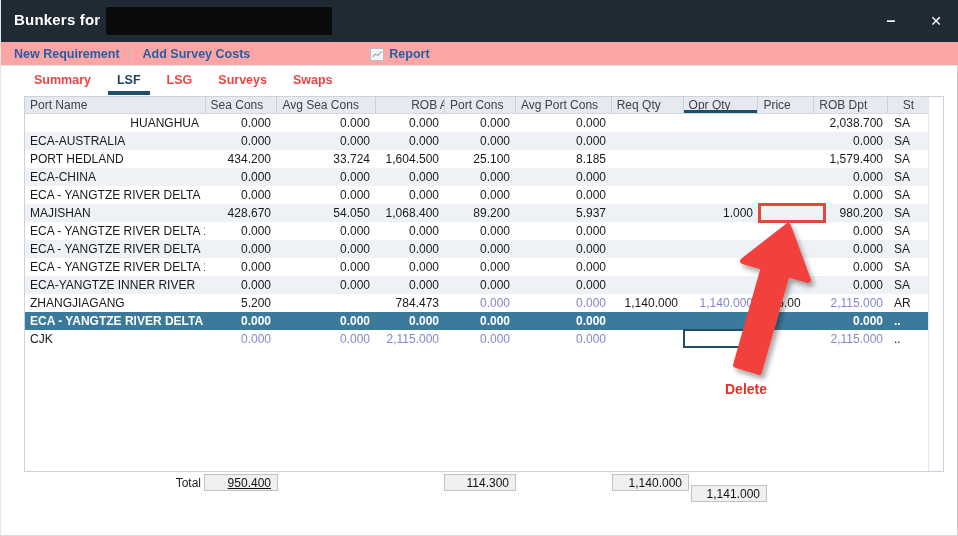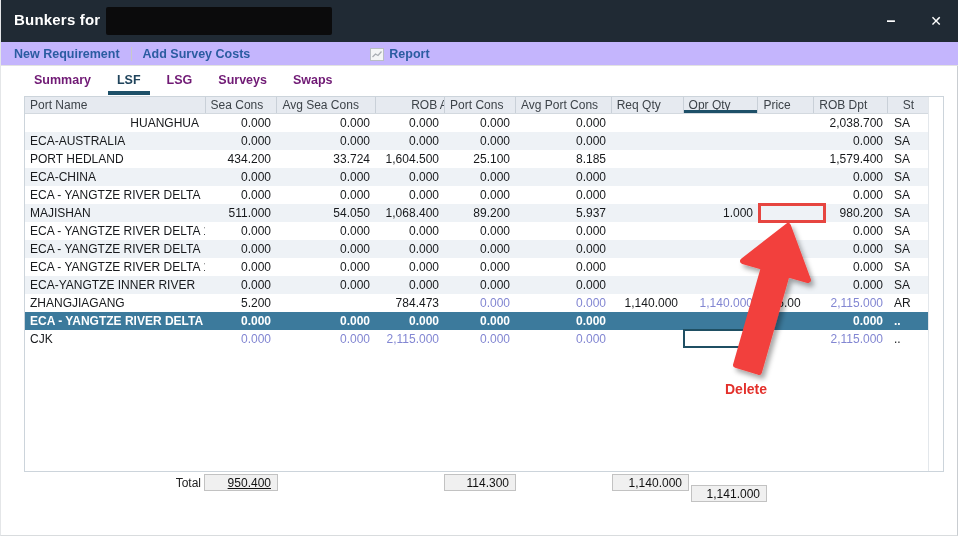--- a/index.html
+++ b/index.html
@@ -12,29 +12,29 @@
 
   
   .titlebar{position:absolute;left:0;top:0;width:958px;height:42px;background:#202a34;}
   .titlebar .title{position:absolute;left:13px;top:11px;color:#ffffff;font-size:15px;font-weight:bold;letter-spacing:.2px;}
   .redacted{position:absolute;left:105px;top:7px;width:226px;height:28px;background:#0b0b0c;border-radius:2px;}
   .winbtn{position:absolute;top:9px;width:26px;height:24px;color:#ffffff;font-weight:bold;text-align:center;line-height:24px;cursor:pointer;}
   .btn-min{right:55px;font-size:16px;}
   .btn-close{right:10px;font-size:14px;}
 
   
-  .toolbar{position:absolute;left:0;top:42px;width:958px;height:24px;background:#c4b5fd;border-bottom:1px solid #e2e2e2;display:flex;align-items:center;padding-left:13px;box-sizing:border-box;}
+  .toolbar{position:absolute;left:0;top:42px;width:958px;height:24px;background:#fca5a5;border-bottom:1px solid #e2e2e2;display:flex;align-items:center;padding-left:13px;box-sizing:border-box;}
   .tool-link{color:#2b5ca1;font-size:12.5px;font-weight:bold;cursor:pointer;white-space:nowrap;}
   .tool-sep{width:1px;height:14px;background:#c9c9c9;margin:0 11px;}
   .report-wrap{display:flex;align-items:center;margin-left:120px;cursor:pointer;}
   .report-icon{width:14px;height:13px;margin-right:5px;display:inline-block;}
 
   
   .tabs{position:absolute;left:0;top:66px;width:958px;height:30px;display:flex;align-items:center;padding-left:33px;box-sizing:border-box;}
-  .tab{color:#701a75;font-size:12.5px;font-weight:bold;margin-right:26px;position:relative;cursor:pointer;padding:4px 0 7px 0;}
+  .tab{color:#ef4444;font-size:12.5px;font-weight:bold;margin-right:26px;position:relative;cursor:pointer;padding:4px 0 7px 0;}
   .tab.active{color:#20445c;}
   .tab.active::after{content:"";position:absolute;left:-9px;right:-9px;bottom:-1px;height:4px;background:#1d5068;}
 
   
   .table-wrap{position:absolute;left:23px;top:96px;width:920px;height:376px;border:1px solid #ccd4db;box-sizing:border-box;background:#fff;}
   .grid{width:903px;}
   .hdr{display:flex;height:17px;background:#e6eaf0;border-bottom:1px solid #d3d9df;box-sizing:border-box;}
   .hcell{font-size:12px;color:#3d4349;padding:1px 4px 0 5px;box-sizing:border-box;border-left:1px solid #c9d0d8;white-space:nowrap;overflow:hidden;position:relative;cursor:pointer;}
   .hcell:first-child{border-left:none;}
   .hcell.sorted::after{content:"";position:absolute;left:0;right:0;bottom:0;height:3px;background:#1d5068;}
@@ -170,21 +170,21 @@
           <div class="cell r" style="width: 71px;">0.000</div>
           <div class="cell r" style="width: 96px;">0.000</div>
           <div class="cell r" style="width: 72px;"></div>
           <div class="cell r" style="width: 75px;"></div>
           <div class="cell" style="width: 56px;"></div>
           <div class="cell r" style="width: 74px;">0.000</div>
           <div class="cell" style="width: 39px;">SA</div>
         </div>
         <div class="row alt">
           <div class="cell" style="width: 180px;">MAJISHAN</div>
-          <div class="cell r" style="width: 72px;">511.000</div>
+          <div class="cell r" style="width: 72px;">428.670</div>
           <div class="cell r" style="width: 99px;">54.050</div>
           <div class="cell r" style="width: 69px;">1,068.400</div>
           <div class="cell r" style="width: 71px;">89.200</div>
           <div class="cell r" style="width: 96px;">5.937</div>
           <div class="cell r" style="width: 72px;"></div>
           <div class="cell r" style="width: 75px;">1.000</div>
           <div class="cell" style="width: 56px;"></div>
           <div class="cell r" style="width: 74px;">980.200</div>
           <div class="cell" style="width: 39px;">SA</div>
         </div>

